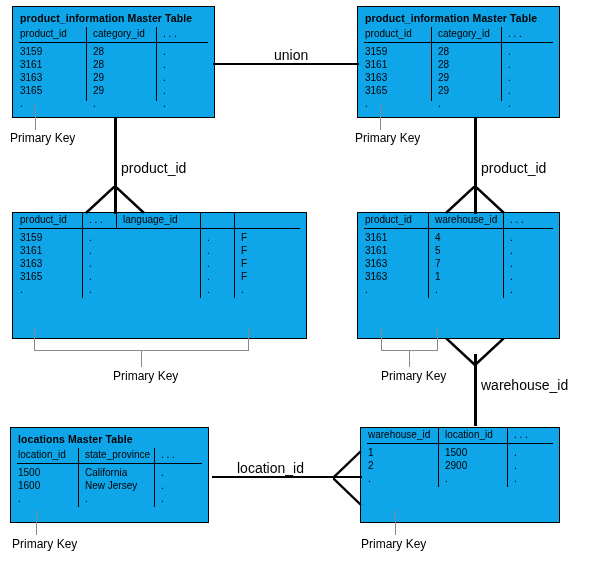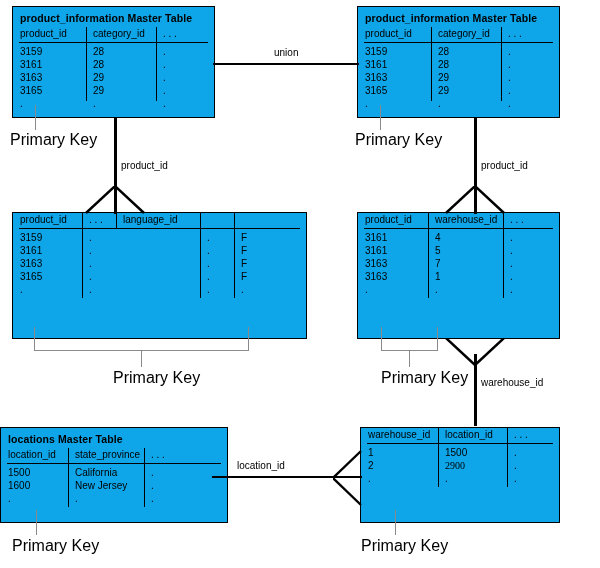--- a/index.html
+++ b/index.html
@@ -93,27 +93,27 @@
     background: #8a8a8a;
     width: 1.2px;
   }
   .thinline-h {
     position: absolute;
     background: #8a8a8a;
     height: 1.2px;
   }
   .pk-label {
     position: absolute;
-    font-size: 16px;
+    font-size: 12px;
     color: #000;
     white-space: nowrap;
   }
   .rel-label {
     position: absolute;
-    font-size: 10px;
+    font-size: 14px;
     color: #000;
     white-space: nowrap;
   }
   .crow {
     position: absolute;
   }
   .crow svg {
     display: block;
   }
 </style>
@@ -330,21 +330,21 @@
 
   <div class="vline" style="left:474px; top:354px; width:2.6px; height:72px;"></div>
   <div class="rel-label" style="left:481px; top:377px;">warehouse_id</div>
   <div class="crow" style="left:444px; top:338px;">
     <svg width="62" height="28" viewBox="0 0 62 28">
       <line x1="31" y1="27" x2="2" y2="0" stroke="#000" stroke-width="2.4"></line>
       <line x1="31" y1="27" x2="60" y2="0" stroke="#000" stroke-width="2.4"></line>
     </svg>
   </div>
 
-  <div class="entity" style="left:0; top:427px; width:228px; height:96px;">
+  <div class="entity" style="left:10px; top:427px; width:199px; height:96px;">
     <div class="entity-title">locations Master Table</div>
     <div class="grid">
       <div class="grid-row hdr">
         <div class="cell" style="width:62px;">location_id</div>
         <div class="cell sep" style="width:76px; padding-left:6px;">state_province</div>
         <div class="cell sep" style="width:40px; padding-left:6px;">. . .</div>
       </div>
       <div class="hdr-rule"></div>
       <div class="body-rows">
         <div class="vsep" style="left:61px; top:0; height:59px;"></div>
@@ -381,21 +381,21 @@
       <div class="body-rows">
         <div class="vsep" style="left:71px; top:0; height:59px;"></div>
         <div class="vsep" style="left:140px; top:0; height:59px;"></div>
         <div class="grid-row">
           <div class="cell" style="width:72px;">1</div>
           <div class="cell" style="width:69px; padding-left:6px;">1500</div>
           <div class="cell" style="width:40px; padding-left:6px;">.</div>
         </div>
         <div class="grid-row">
           <div class="cell" style="width:72px;">2</div>
-          <div class="cell" style="width:69px; padding-left:6px;font-family:Liberation Serif, serif;">2900</div>
+          <div class="cell" style="width:69px; padding-left:6px;">2900</div>
           <div class="cell" style="width:40px; padding-left:6px;">.</div>
         </div>
         <div class="grid-row">
           <div class="cell" style="width:72px;">.</div>
           <div class="cell" style="width:69px; padding-left:6px;">.</div>
           <div class="cell" style="width:40px; padding-left:6px;">.</div>
         </div>
       </div>
     </div>
   </div>

